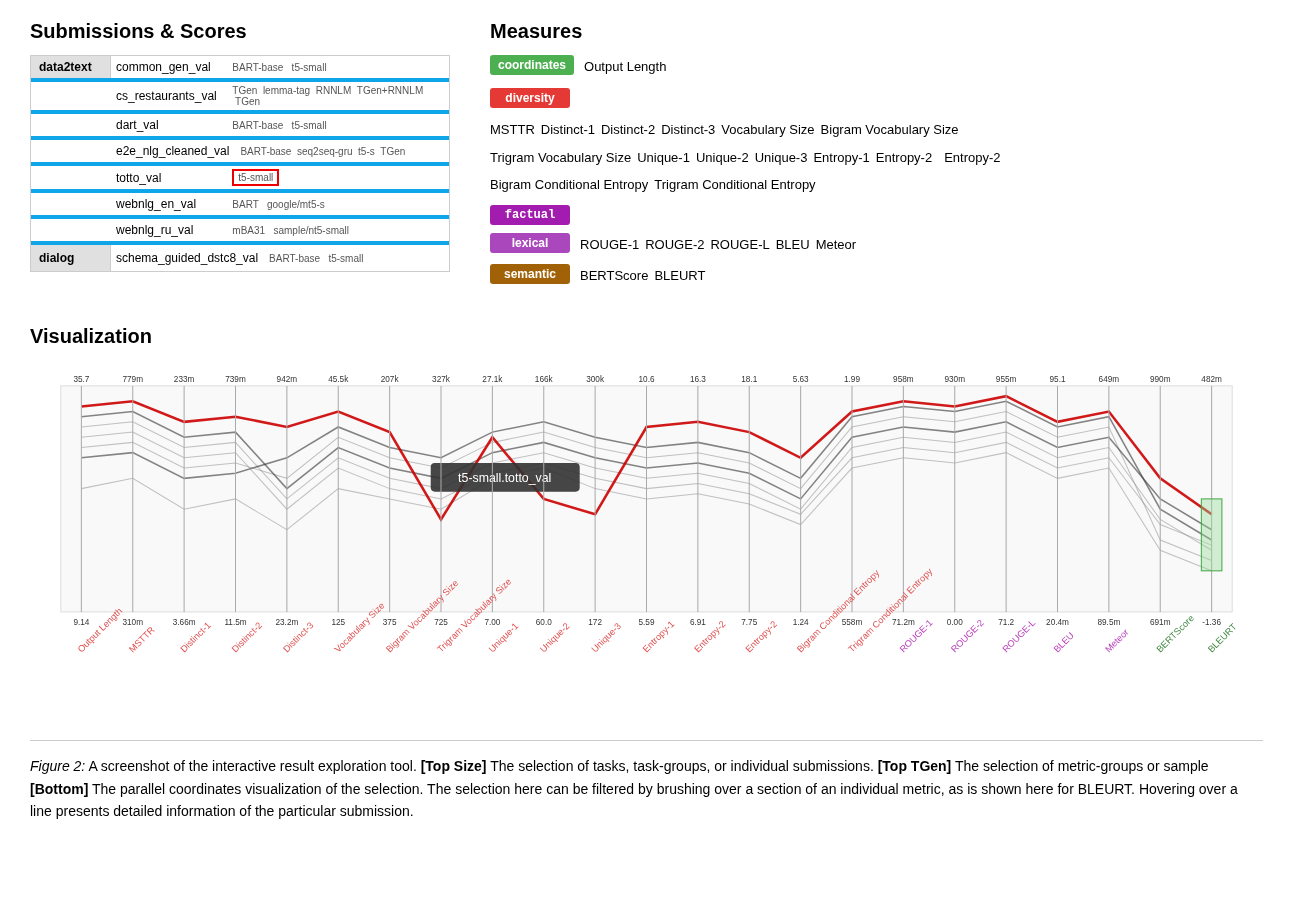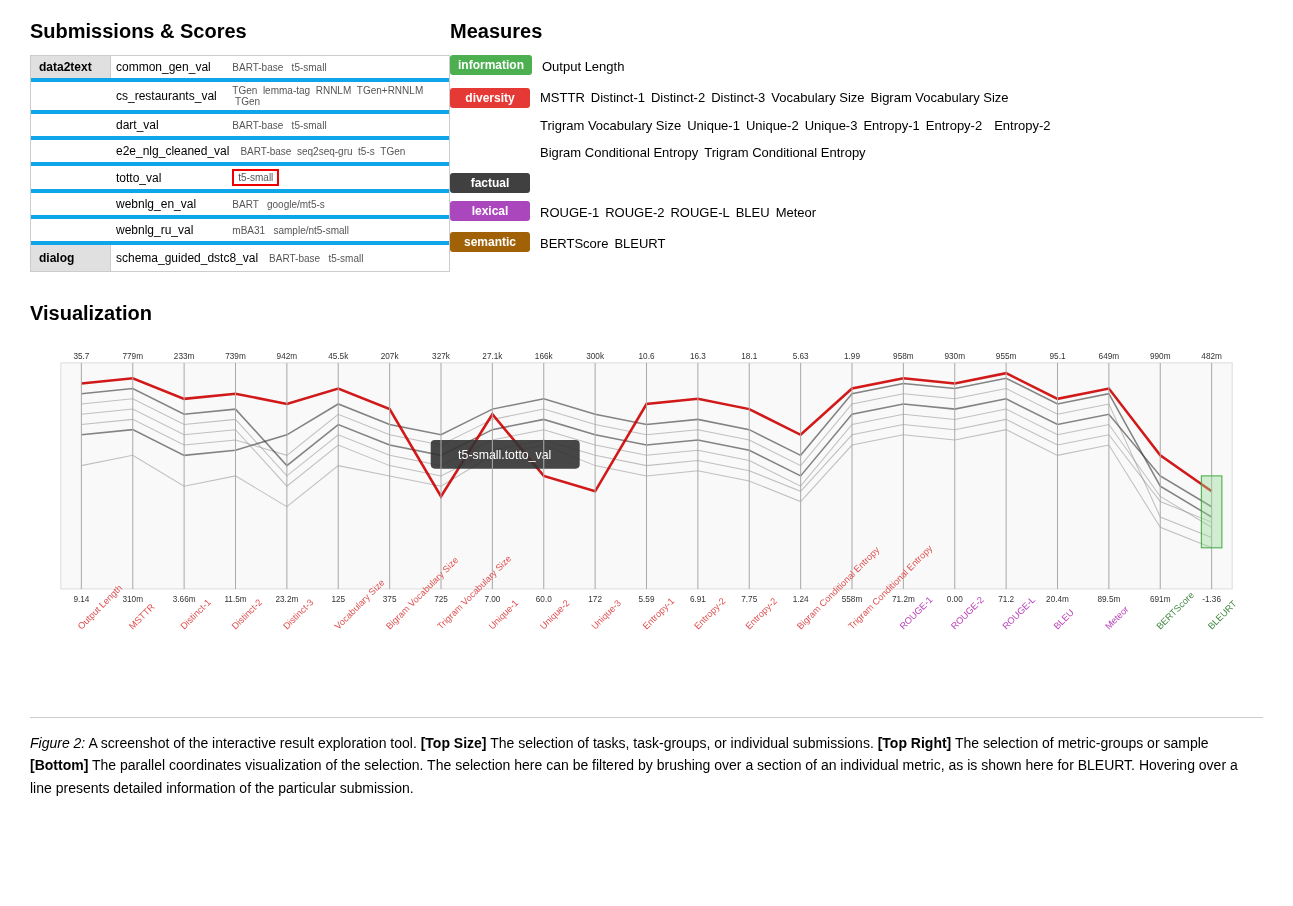--- a/index.html
+++ b/index.html
@@ -8,20 +8,21 @@
       background: #fff;
       color: #000;
       width: 1293px;
       min-height: 906px;
       padding: 20px 30px;
     }
 
     
     .top-section {
       display: flex;
+      gap: 40px;
       margin-bottom: 30px;
     }
 
     
     .submissions-panel {
       flex: 0 0 420px;
     }
     .panel-title {
       font-size: 20px;
       font-weight: bold;
@@ -81,21 +82,21 @@
       border-radius: 3px;
       font-size: 12px;
       font-weight: bold;
       color: #fff;
       min-width: 80px;
       text-align: center;
       flex-shrink: 0;
     }
     .badge-descriptive { background: #4CAF50; }
     .badge-diversity { background: #e53935; }
-    .badge-factual { background: #404040; }
+    .badge-factual { background: #a21caf; font-family: Liberation Mono, monospace; }
     .badge-lexical { background: #AB47BC; }
     .badge-semantic { background: #a16207; }
 
     .measure-metrics {
       font-size: 13px;
       line-height: 1.8;
       flex-wrap: wrap;
       display: flex;
       gap: 4px 6px;
       align-items: flex-start;
@@ -184,27 +185,27 @@
         <div class="sub-name">schema_guided_dstc8_val</div>
         <div class="sub-models">BART-base &nbsp; t5-small</div>
       </div>
     </div>
   </div>
 
   <div class="measures-panel">
     <div class="panel-title">Measures</div>
 
     <div class="measure-row">
-      <div class="measure-badge badge-descriptive">information</div>
+      <div class="measure-badge badge-descriptive">coordinates</div>
       <div class="measure-metrics">
         <span class="metric-item">Output Length</span>
       </div>
     </div>
 
-    <div class="measure-row" style="align-items:flex-start;">
+    <div class="measure-row" style="align-items:flex-start;flex-direction:column;">
       <div class="measure-badge badge-diversity" style="margin-top:2px;">diversity</div>
       <div class="measure-metrics" style="max-width:520px;">
         <span class="metric-item">MSTTR</span>
         <span class="metric-item">Distinct-1</span>
         <span class="metric-item">Distinct-2</span>
         <span class="metric-item">Distinct-3</span>
         <span class="metric-item">Vocabulary Size</span>
         <span class="metric-item">Bigram Vocabulary Size</span>
         <br style="width:100%">
         <span class="metric-item">Trigram Vocabulary Size</span>
@@ -377,18 +378,18 @@
     </svg>
   </div>
 </div>
 
 <div class="caption">
   <p>
     <span class="caption-label">Figure 2:</span>
     <span> A screenshot of the interactive result exploration tool. </span>
     <strong>[Top Size]</strong>
     <span> The selection of tasks, task-groups, or individual submissions. </span>
-    <strong>[Top Right]</strong>
+    <strong>[Top TGen]</strong>
     <span> The selection of metric-groups or sample </span>
     <strong>[Bottom]</strong>
     <span> The parallel coordinates visualization of the selection. The selection here can be filtered by brushing over a section of an individual metric, as is shown here for BLEURT. Hovering over a line presents detailed information of the particular submission.</span>
   </p>
 </div>
 
 </body></html>

